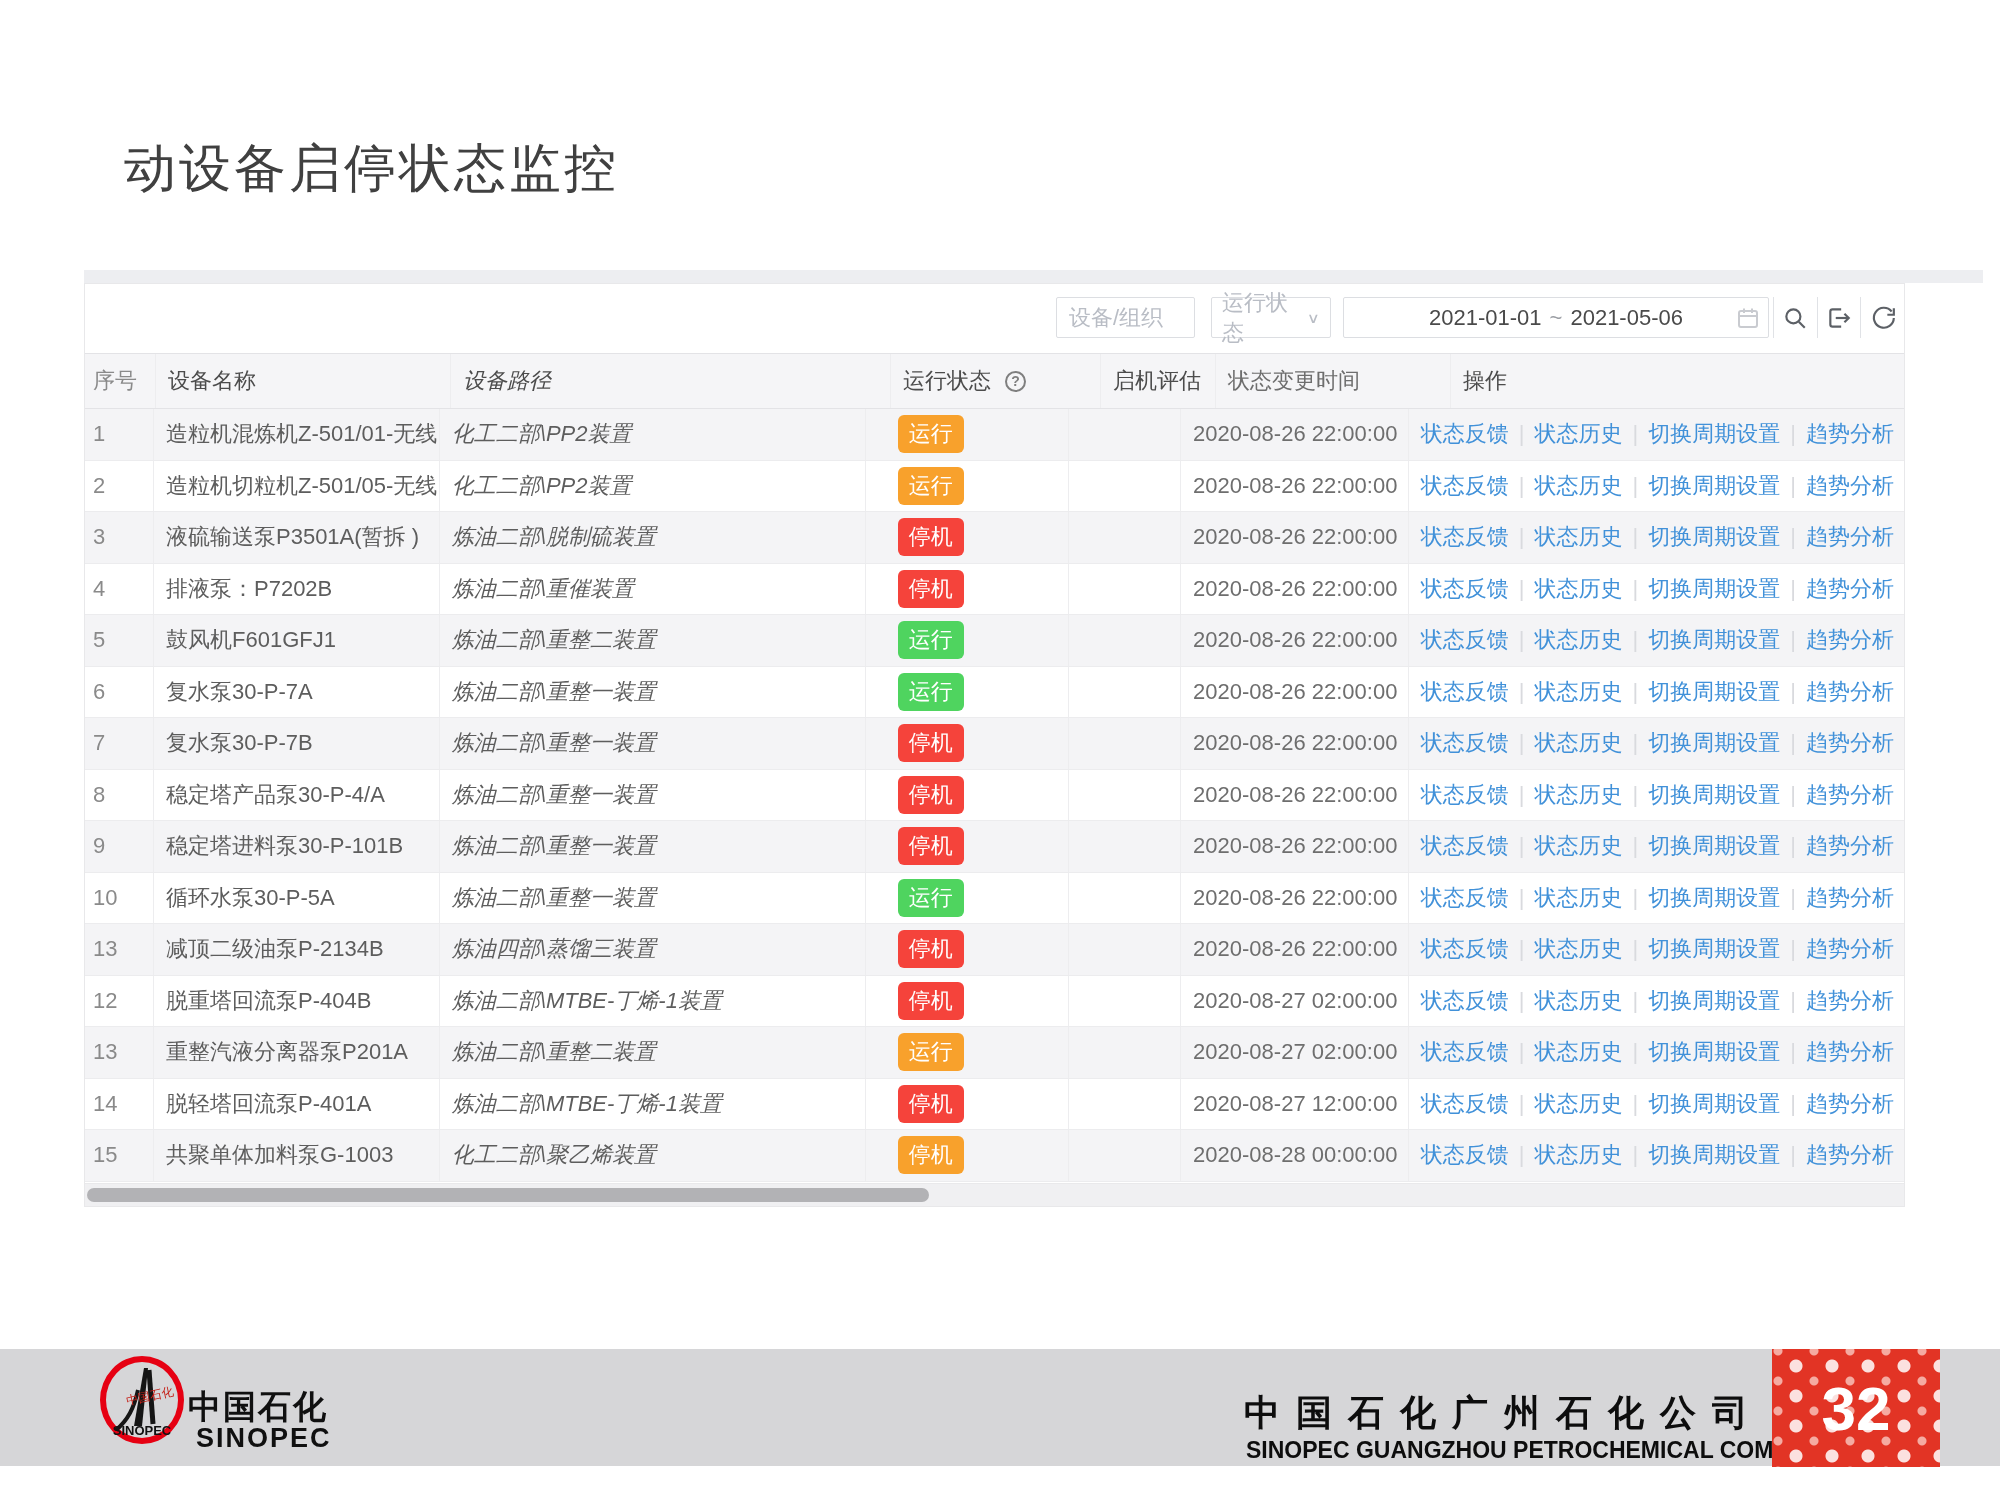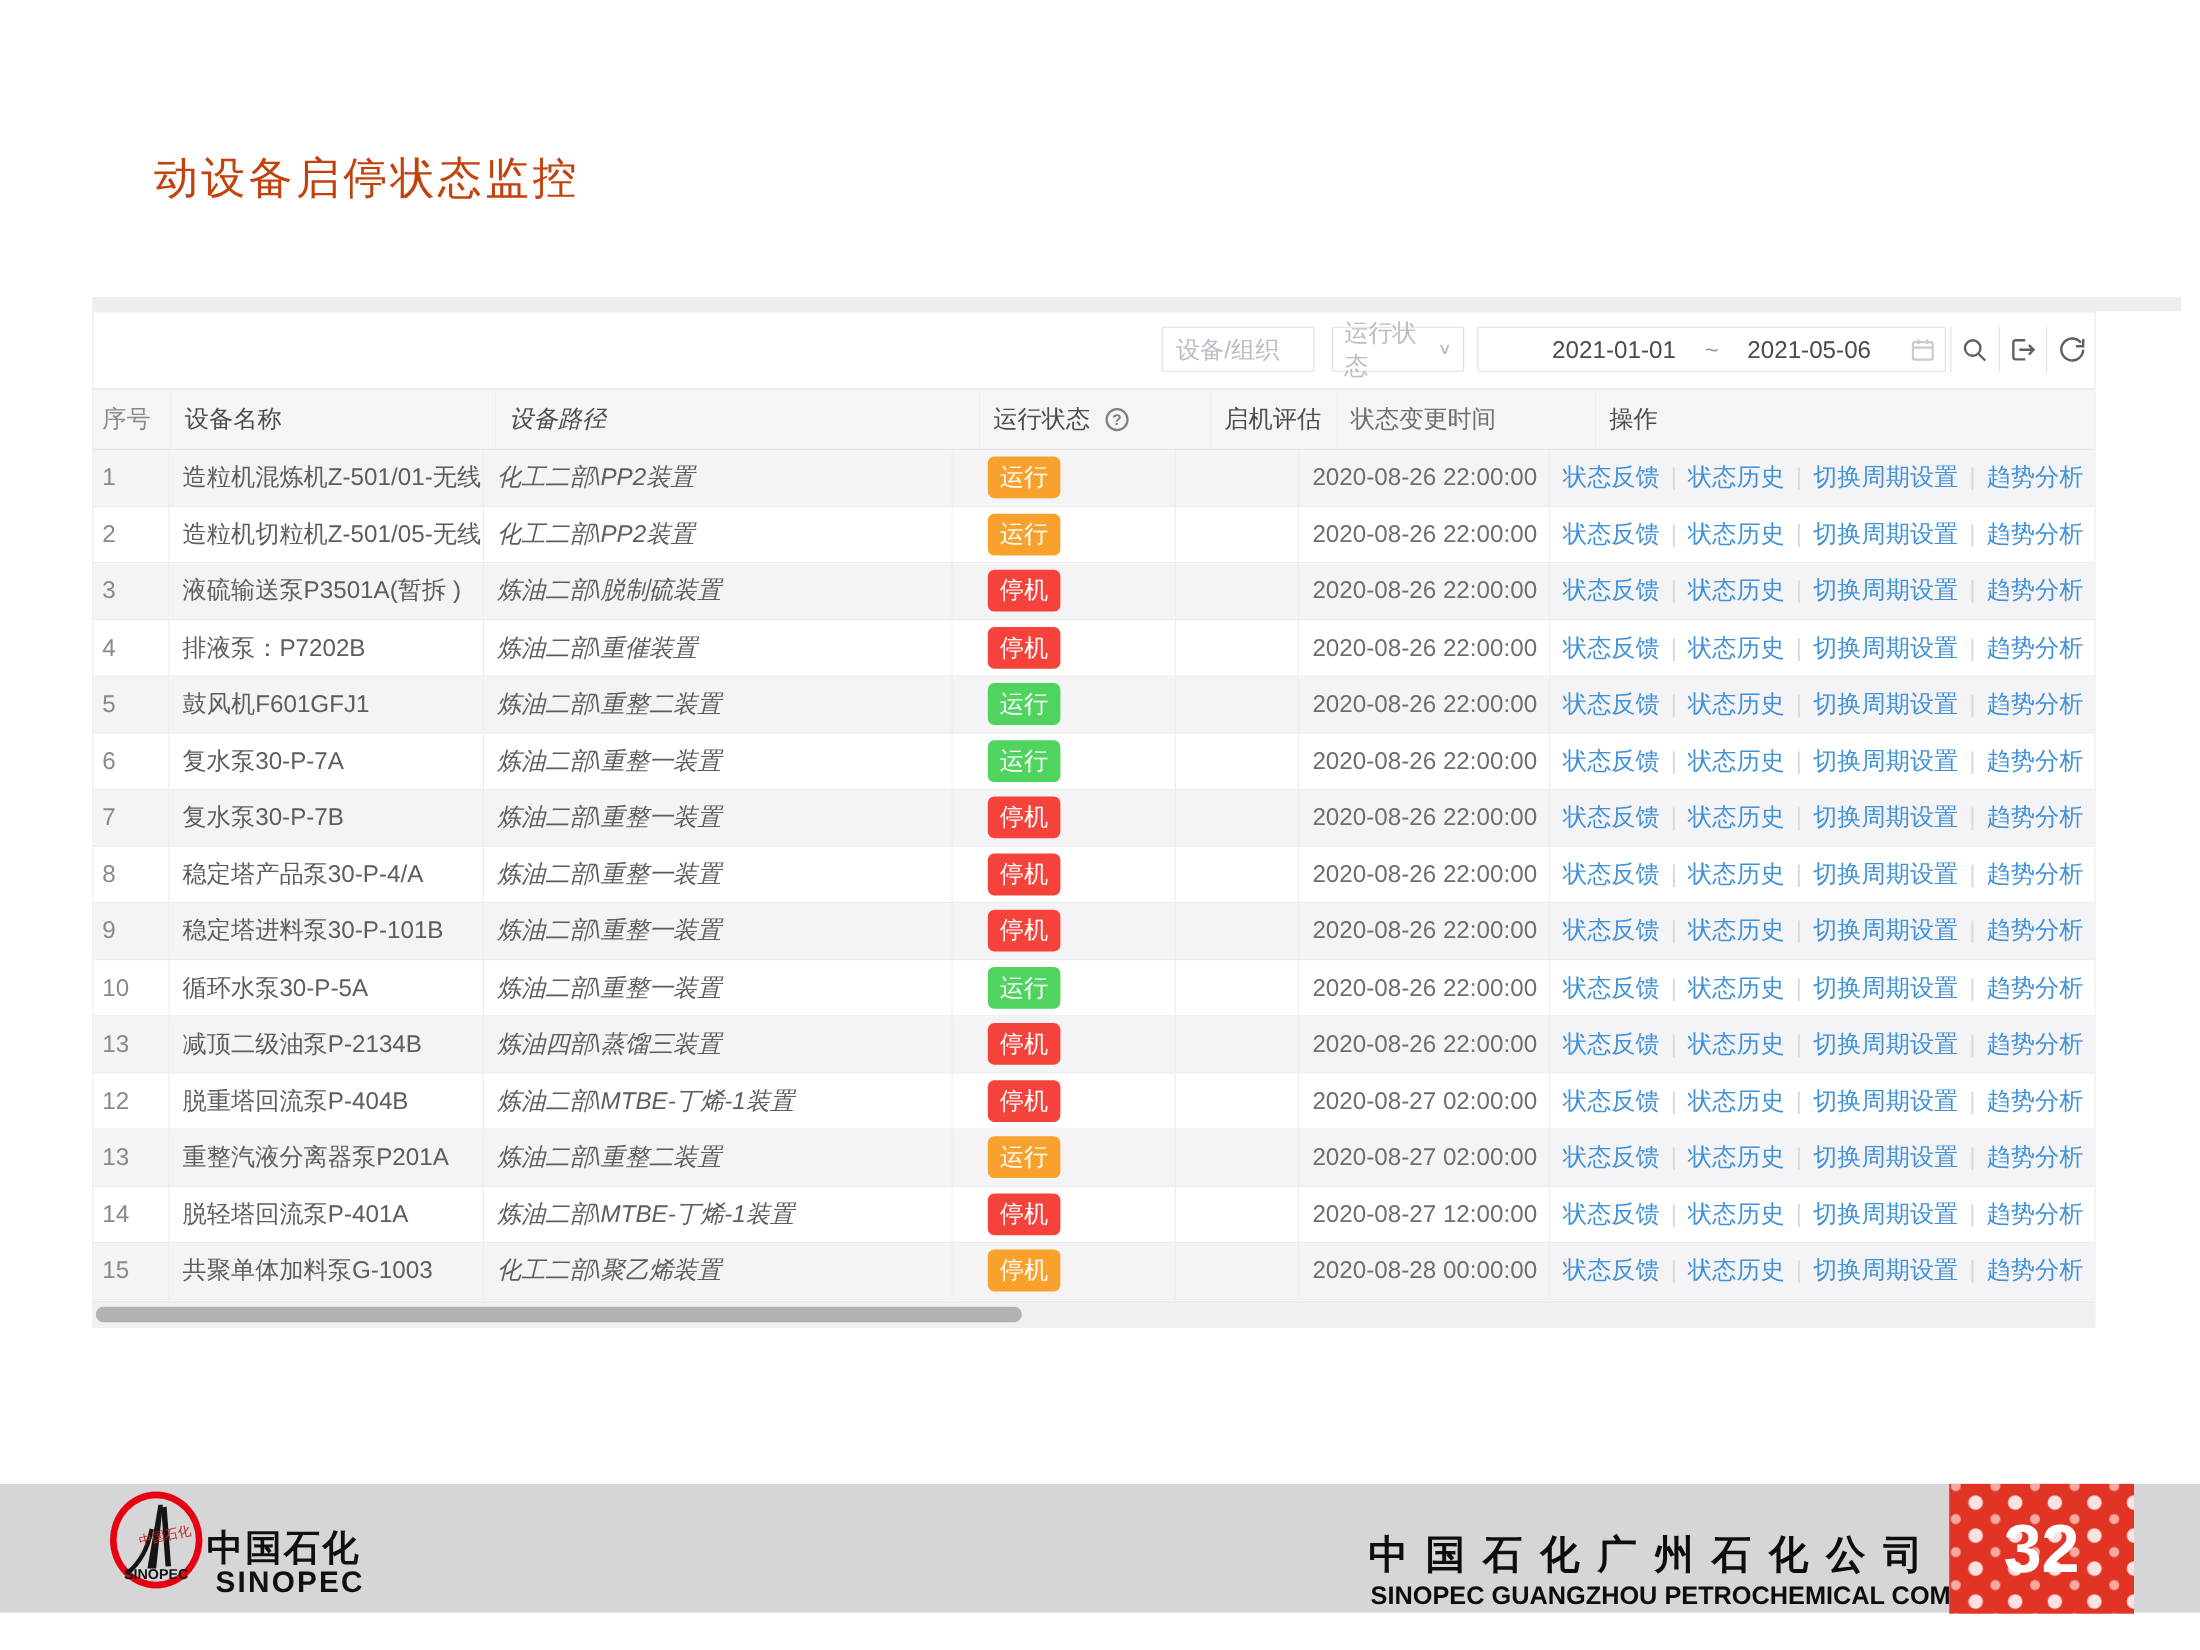--- a/index.html
+++ b/index.html
@@ -1,38 +1,38 @@
 <!DOCTYPE html>
 <html><head>
 <meta charset="utf-8">
 <style>
   html,body{margin:0;padding:0;}
   body{width:2000px;height:1500px;position:relative;background:#ffffff;
        font-family:"Liberation Sans","DejaVu Sans",sans-serif;overflow:hidden;}
 
   
-  .slide-title{position:absolute;left:140px;top:134px;font-family:"DejaVu Serif","Liberation Serif",serif;
-       font-size:40px;letter-spacing:3px;color:#c2410c;}
+  .slide-title{position:absolute;left:124px;top:134px;font-family:"DejaVu Serif","Liberation Serif",serif;
+       font-size:52px;letter-spacing:3px;color:#404040;}
 
   
   .top-strip{position:absolute;left:84px;top:270px;width:1899px;height:13px;background:#edeef1;}
   .panel{position:absolute;left:84px;top:283px;width:1819px;height:922px;background:#fff;
        border:1px solid #e8e8ea;box-sizing:content-box;}
 
   
   .toolbar{position:relative;height:69px;}
   .tb-box{position:absolute;top:13px;height:41px;box-sizing:border-box;border:1px solid #dcdee2;
        border-radius:2px;display:flex;align-items:center;font-size:22px;background:#fff;}
   .tb-input{left:971px;width:139px;}
   .tb-input input{border:none;outline:none;width:100%;font-size:22px;padding:0 12px;color:#555;
        font-family:inherit;background:transparent;}
   .tb-input input::placeholder{color:#b9bdc5;}
   .tb-select{left:1126px;width:120px;padding:0 10px;color:#b9bdc5;justify-content:space-between;}
   .chevron{font-size:18px;color:#b9bdc5;transform:scaleY(.8);}
-  .tb-dates{left:1258px;width:426px;justify-content:center;color:#4a4a4a;gap:26px;}
+  .tb-dates{left:1258px;width:426px;justify-content:center;color:#4a4a4a;gap:8px;}
   .tb-dates .cal{position:absolute;right:8px;top:8px;}
   .tb-icons{position:absolute;left:1688px;top:13px;height:41px;width:131px;display:flex;}
   .tb-icon-cell{flex:1;display:flex;align-items:center;justify-content:center;border-left:1px solid #e0e2e6;cursor:pointer;}
 
   
   .thead{display:flex;height:56px;box-sizing:border-box;background:#f5f5f7;
        border-top:1px solid #e3e3e6;border-bottom:1px solid #e3e3e6;
        align-items:center;color:#4c4c4c;font-size:22px;}
   .row{display:flex;height:51.5px;box-sizing:border-box;align-items:center;font-size:22px;color:#5d5d5d;
        border-bottom:1px solid #ececee;background:#fff;}

